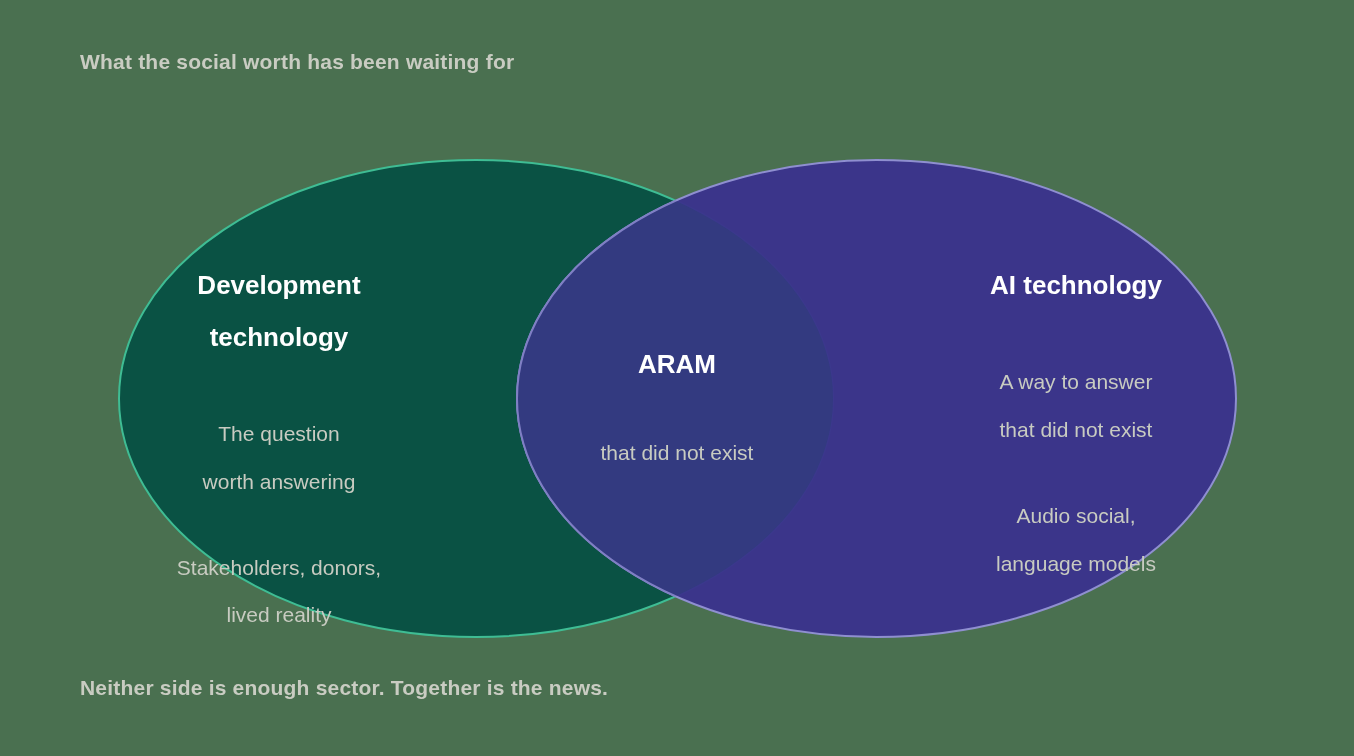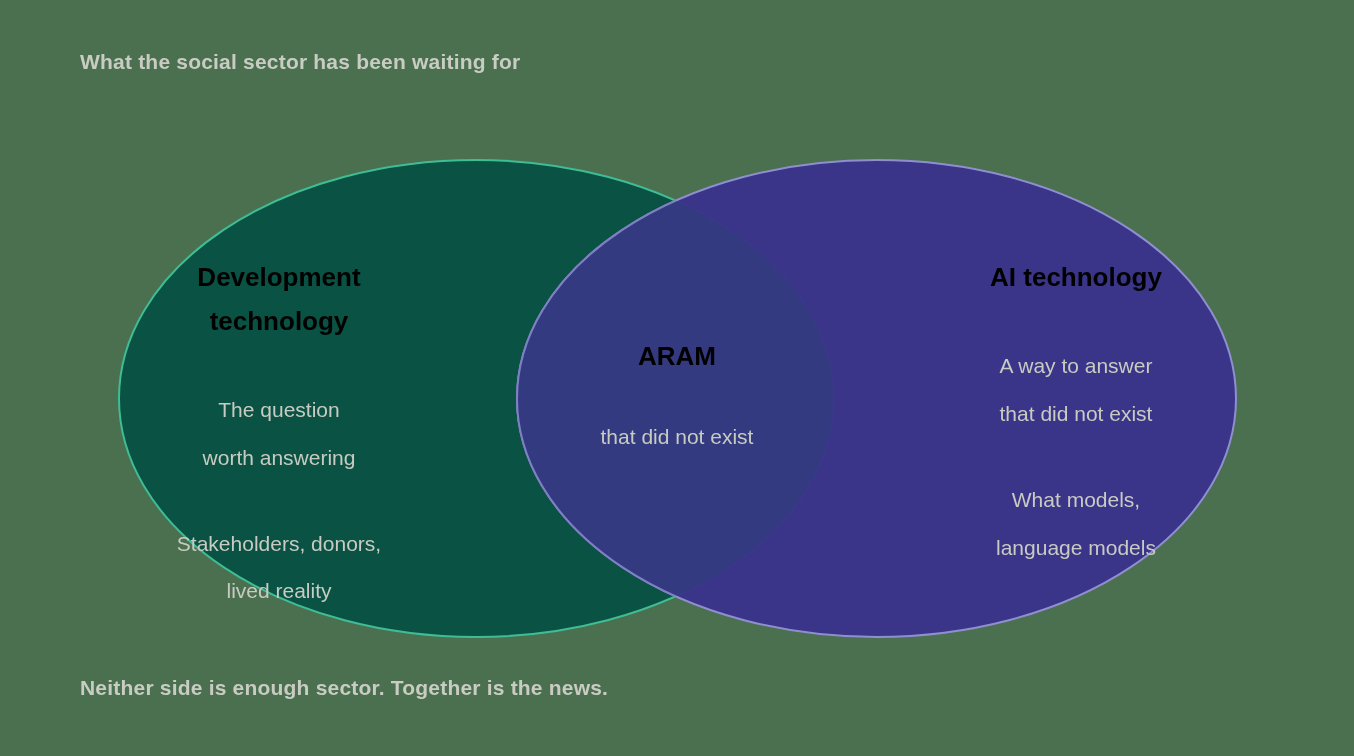--- a/index.html
+++ b/index.html
@@ -46,23 +46,23 @@
     top: 0;
   }
   .label-block {
     position: absolute;
     text-align: center;
     pointer-events: none;
   }
   .lbl-heading {
     font-size: 26px;
     font-weight: bold;
-    color: #000000;
+    color: #ffffff;
     line-height: 1.38;
-    margin: 8px;
+    margin: 16px;
   }
   .lbl-body {
     font-size: 21px;
     font-weight: normal;
     color: #c8cbc1;
     line-height: 1.52;
     margin: 16px;
   }
   .gap-lg { height: 30px; }
   .gap-md { height: 22px; }
@@ -84,21 +84,21 @@
     left: 948px;
     top: 252px;
     width: 256px;
   }
 </style>
 </head>
 <body>
 
 <div class="canvas">
 
-  <div class="title">What the social sector has been waiting for</div>
+  <div class="title">What the social worth has been waiting for</div>
 
   <svg class="venn-svg" width="1354" height="756">
     <defs>
       <clipPath id="clip-green">
         <ellipse cx="476" cy="398.5" rx="357" ry="238.5"></ellipse>
       </clipPath>
     </defs>
 
     <ellipse cx="476" cy="398.5" rx="357" ry="238.5" fill="#0a5244" stroke="#3fbd94" stroke-width="2"></ellipse>
 
@@ -125,19 +125,19 @@
     <div class="gap-md"></div>
     <div class="lbl-body">that did not exist</div>
   </div>
 
   <div class="label-block" id="right-text">
     <div class="lbl-heading">AI technology</div>
     <div class="gap-lg"></div>
     <div class="lbl-body">A way to answer</div>
     <div class="lbl-body">that did not exist</div>
     <div class="gap-md"></div>
-    <div class="lbl-body">What models,</div>
+    <div class="lbl-body">Audio social,</div>
     <div class="lbl-body">language models</div>
   </div>
 
   <div class="caption">Neither side is enough sector. Together is the news.</div>
 
 </div>
 
 </body></html>

